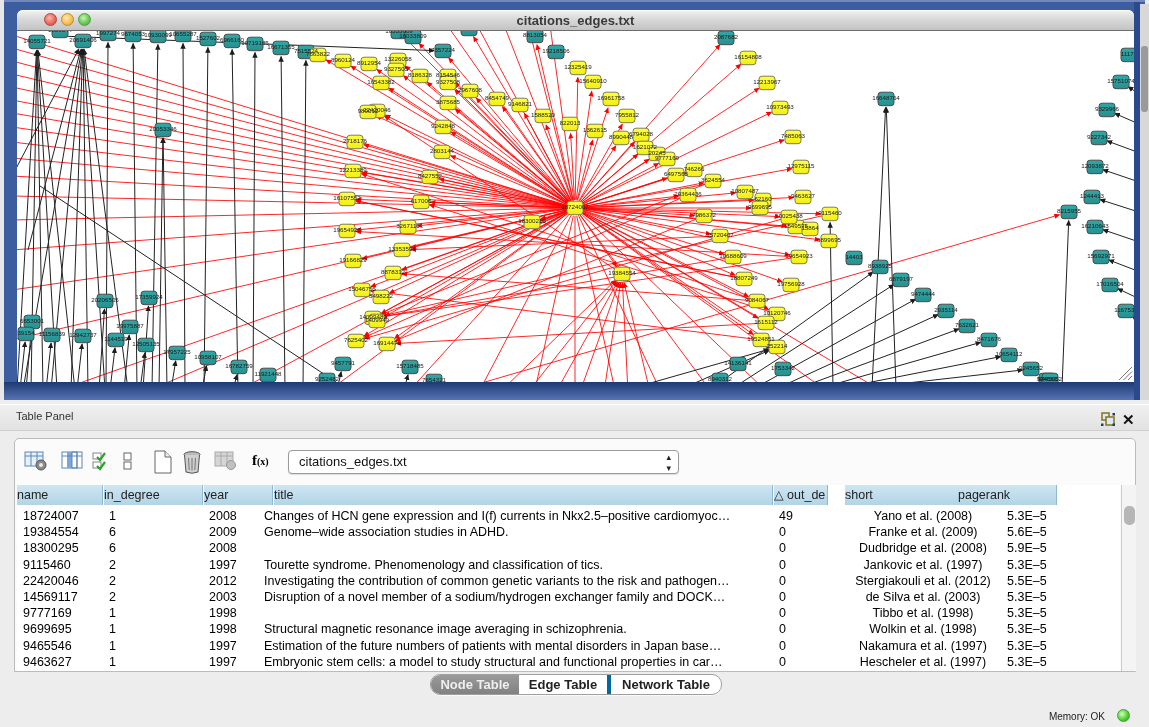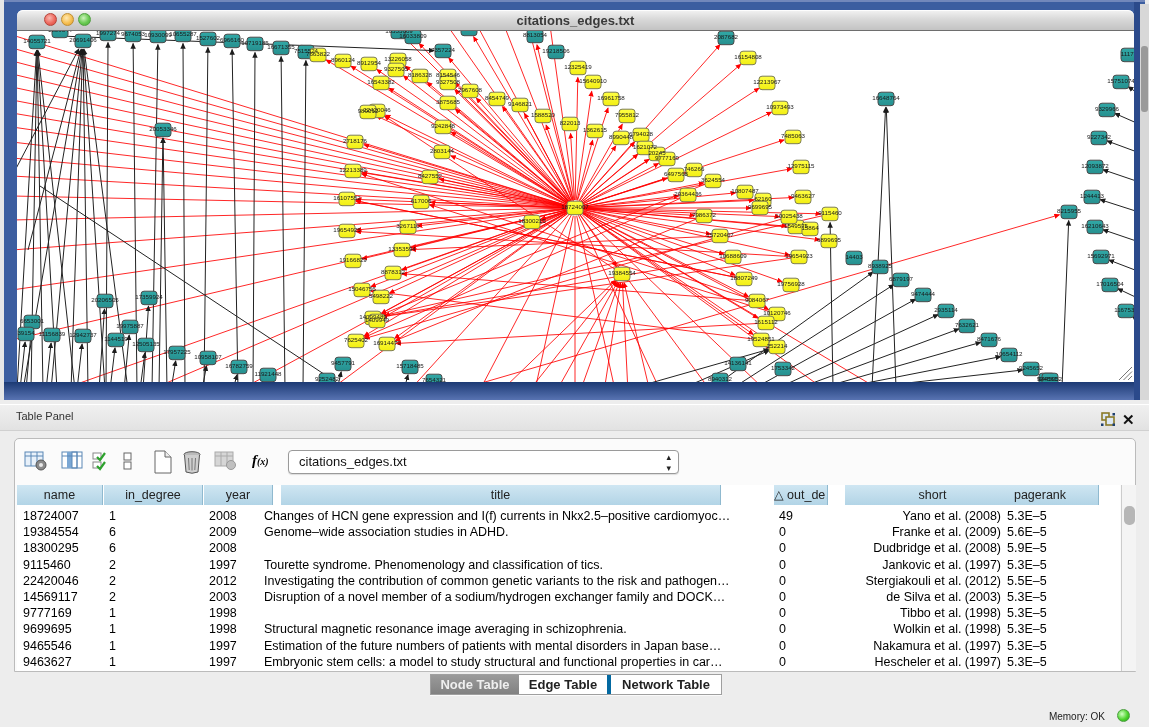--- a/index.html
+++ b/index.html
@@ -25,30 +25,30 @@
 #tphead{position:absolute;left:0;top:4px;width:1149px;height:27px;background:linear-gradient(#f0f0f0,#e2e2e2);border-top:1px solid #fff;border-bottom:1px solid #d0d0d0}
 #tphead .t{position:absolute;left:16px;top:5px;font-size:11px;color:#333}
 #tpx{position:absolute;left:1122px;top:6px;font-size:15px;font-weight:bold;color:#111}
 #container{position:absolute;left:14px;top:38px;width:1122px;height:234px;background:#fbfbfb;border:1px solid #bbb;border-radius:5px 5px 0 0}
 .ticon{position:absolute;top:11px}
 #dropdown{position:absolute;left:273px;top:11px;width:391px;height:24px;background:#fff;border:1px solid #9a9a9a;border-radius:4px;font-size:13px;color:#111;line-height:22px;padding-left:10px;box-shadow:0 1px 1px rgba(0,0,0,.12)}
 #dropdown .ar{position:absolute;right:7px;top:1px;font-size:9px;color:#222;line-height:11px}
 
 #tbl{position:absolute;left:2px;top:46px;width:1103px;height:186px;background:#fff;overflow:hidden;font-size:12.5px}
 #thead{position:absolute;left:0;top:0;width:1103px;height:20px;color:#222}
-#thead .hc{position:absolute;top:0;height:20px;line-height:20px;text-align:center;border-right:1px solid #8fb9cf;overflow:hidden;white-space:nowrap;background:linear-gradient(#cfe6f2,#b2d4e6)}
+#thead .hc{position:absolute;top:0;height:20px;line-height:20px;text-align:left;border-right:1px solid #8fb9cf;overflow:hidden;white-space:nowrap;background:linear-gradient(#cfe6f2,#b2d4e6)}
 #rowsarea{position:absolute;left:0;top:20px;width:1103px;padding-top:3px}
 .tr{position:relative;height:16.2px;line-height:16.2px;white-space:nowrap;color:#000}
 .tr div{position:absolute;top:0;height:16.2px;overflow:hidden}
 .c0{left:6px;width:80px}.c1{left:92px;width:95px}.c2{left:192px;width:65px}.c3{left:247px;width:494px}
-.c4{left:762px;width:65px}.c5{left:828px;width:156px;text-align:right}.c6{left:990px;width:90px}
+.c4{left:762px;width:65px}.c5{left:828px;width:156px;text-align:center}.c6{left:990px;width:90px}
 #vscroll{position:absolute;left:1106px;top:46px;width:15px;height:186px;background:#f4f4f4;border-left:1px solid #ccc}
 #vthumb{position:absolute;left:2px;top:21px;width:11px;height:19px;background:#b6b6b6;border-radius:5px}
 
-#tabs{position:absolute;left:430px;top:274px;height:21px;display:flex;border:1px solid #9f9f9f;border-radius:0;overflow:hidden;background:#fff;box-shadow:0 1px 0 rgba(255,255,255,.7)}
+#tabs{position:absolute;left:430px;top:274px;height:21px;display:flex;border:1px solid #9f9f9f;border-radius:10px;overflow:hidden;background:#fff;box-shadow:0 1px 0 rgba(255,255,255,.7)}
 .tab{height:21px;line-height:20px;font-size:13px;font-weight:bold;color:#222;text-align:center}
 #tab1{background:linear-gradient(#9a9a9a,#7f7f7f);color:#efefef}
 #tab2{border-right:4px solid #0369a1}
 
 #mem{position:absolute;right:44px;top:311px;font-size:10px;color:#222}
 #orb{position:absolute;left:1117px;top:309px;width:13px;height:13px;border-radius:7px;background:radial-gradient(circle at 4px 4px,#d2ffc4,#4fd42e 55%,#1e9e12);border:0.5px solid #4a9e3e}
 </style></head>
 <body>
 <div id="root">
 <div id="lstrip"></div>
@@ -623,31 +623,31 @@
           <line x1="11" y1="8" x2="11" y2="20.5" stroke="#777"></line>
           <line x1="14.5" y1="8" x2="13.8" y2="20" stroke="#777"></line>
         </svg>
   <svg class="ticon" style="left:199px" width="24" height="22" viewBox="0 0 24 22">
           <rect x="1" y="2" width="18" height="14" fill="#d6d6d6" stroke="#aaa"></rect>
           <line x1="1" y1="6" x2="19" y2="6" stroke="#aaa"></line>
           <line x1="7" y1="2" x2="7" y2="16" stroke="#aaa"></line>
           <line x1="13" y1="2" x2="13" y2="16" stroke="#aaa"></line>
           <circle cx="17" cy="15" r="4.5" fill="#c0c0c0" stroke="#999"></circle>
         </svg>
-  <span class="ticon" style="left:237px;top:13px;font-size:15px;font-style:italic;font-weight:bold;font-family:'Liberation Serif',serif">f<span style="font-size:10px">(x)</span></span>
+  <span class="ticon" style="left:237px;top:13px;font-size:15px;font-weight:bold;font-family:'Liberation Serif',serif">f<span style="font-size:10px">(x)</span></span>
   <div id="dropdown">citations_edges.txt<span class="ar">▴<br>▾</span></div>
   <div id="tbl">
    <div id="thead">
      <div class="hc" style="left:0;width:86px">name</div>
      <div class="hc" style="left:87px;width:99px">in_degree</div>
      <div class="hc" style="left:187px;width:69px">year</div>
-     <div class="hc" style="left:264px;width:440px">title</div>
+     <div class="hc" style="left:257px;width:499px">title</div>
      <div class="hc" style="left:757px;width:54px;text-align:center;">△ out_de…</div>
      <div class="hc" style="left:828px;width:176px">short</div>
-     <div class="hc" style="left:965px;width:117px">pagerank</div>
+     <div class="hc" style="left:941px;width:99px">pagerank</div>
    </div>
    <div id="rowsarea">
 <div class="tr">
               <div class="c0">18724007</div>
               <div class="c1">1</div>
               <div class="c2">2008</div>
               <div class="c3">Changes of HCN gene expression and I(f) currents in Nkx2.5–positive cardiomyoc…</div>
               <div class="c4">49</div>
               <div class="c5">Yano et al. (2008)</div>
               <div class="c6">5.3E–5</div>

